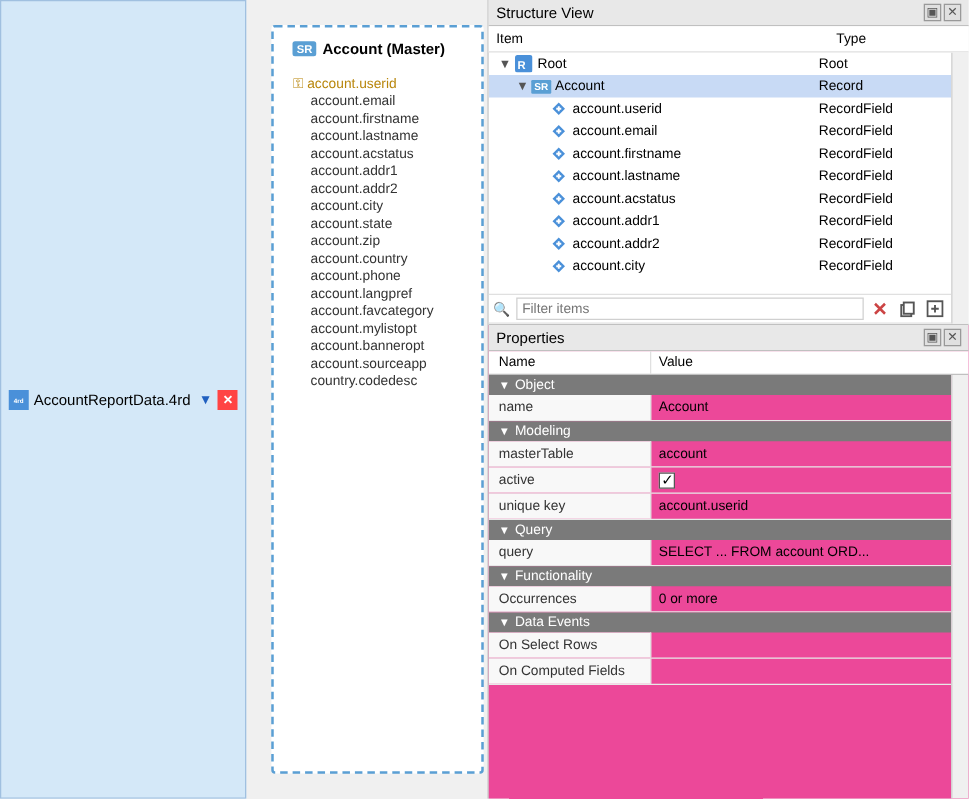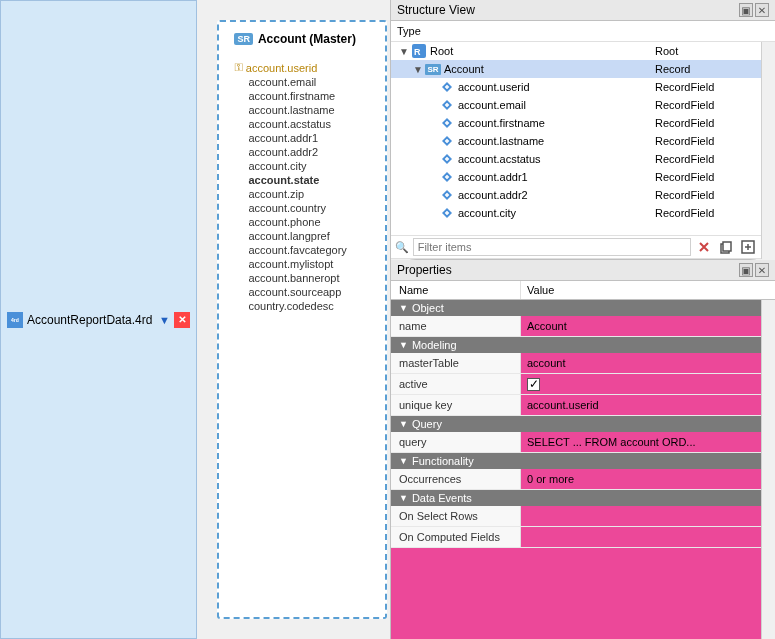--- a/index.html
+++ b/index.html
@@ -26,21 +26,21 @@
 
     .field-list { list-style: none; }
     .field-item { padding: 1px 0; font-size: 11px; color: #333; display: flex; align-items: center; gap: 3px; }
     .field-item.primary { color: #b8860b; }
     .field-item.primary::before { content: '⚿'; font-size: 11px; color: #b8860b; }
 
     
     .right-panel { flex: 1; display: flex; flex-direction: column; border-left: 1px solid #c0c0c0; }
 
     
-    .structure-view { flex: 0 0 260px; display: flex; flex-direction: column; background: white; border-bottom: 1px solid #c0c0c0; border-radius: 25px; }
+    .structure-view { flex: 0 0 260px; display: flex; flex-direction: column; background: white; border-bottom: 1px solid #c0c0c0; }
     .panel-titlebar { background: #e8e8e8; border-bottom: 1px solid #c0c0c0; display: flex; align-items: center; padding: 3px 6px; }
     .panel-title { font-size: 12px; font-weight: normal; flex: 1; color: #000; }
     .panel-controls { display: flex; gap: 2px; }
     .panel-ctrl-btn { width: 14px; height: 14px; display: flex; align-items: center; justify-content: center; font-size: 10px; cursor: pointer; color: #555; border: 1px solid #999; background: #e0e0e0; }
 
     .tree-header { display: flex; background: white; border-bottom: 1px solid #e0e0e0; padding: 2px 6px; }
     .tree-col-item { flex: 1; font-size: 11px; color: #000; padding: 2px 0; }
     .tree-col-type { width: 100px; font-size: 11px; color: #000; padding: 2px 0; }
 
     .tree-content { flex: 1; overflow-y: auto; overflow-x: hidden; }
@@ -114,21 +114,21 @@
         <ul class="field-list">
 
         <li class="field-item primary">account.userid</li>
             <li class="field-item" style="padding-left: 14px;">account.email</li>
             <li class="field-item" style="padding-left: 14px;">account.firstname</li>
             <li class="field-item" style="padding-left: 14px;">account.lastname</li>
             <li class="field-item" style="padding-left: 14px;">account.acstatus</li>
             <li class="field-item" style="padding-left: 14px;">account.addr1</li>
             <li class="field-item" style="padding-left: 14px;">account.addr2</li>
             <li class="field-item" style="padding-left: 14px;">account.city</li>
-            <li class="field-item" style="padding-left: 14px; font-weight: bold;">account.state</li>
+            <li class="field-item" style="padding-left: 14px;">account.state</li>
             <li class="field-item" style="padding-left: 14px;">account.zip</li>
             <li class="field-item" style="padding-left: 14px;">account.country</li>
             <li class="field-item" style="padding-left: 14px;">account.phone</li>
             <li class="field-item" style="padding-left: 14px;">account.langpref</li>
             <li class="field-item" style="padding-left: 14px;">account.favcategory</li>
             <li class="field-item" style="padding-left: 14px;">account.mylistopt</li>
             <li class="field-item" style="padding-left: 14px;">account.banneropt</li>
             <li class="field-item" style="padding-left: 14px;">account.sourceapp</li>
             <li class="field-item" style="padding-left: 14px;">country.codedesc</li>
           </ul>
@@ -140,20 +140,21 @@
 
     <div class="structure-view">
       <div class="panel-titlebar">
         <span class="panel-title">Structure View</span>
         <div class="panel-controls">
           <div class="panel-ctrl-btn">▣</div>
           <div class="panel-ctrl-btn">✕</div>
         </div>
       </div>
       <div class="tree-header">
+        <span class="tree-col-item">Item</span>
         <span class="tree-col-type">Type</span>
       </div>
       <div class="structure-with-scroll">
         <div class="tree-main">
           <div class="tree-content" id="tree-content">
 
           <div class="tree-row">
                 <span class="tree-indent" style="display: inline-block; width: 0px;"></span>
                 <span class="tree-expand">▼</span>
                 <span class="tree-node-icon">

